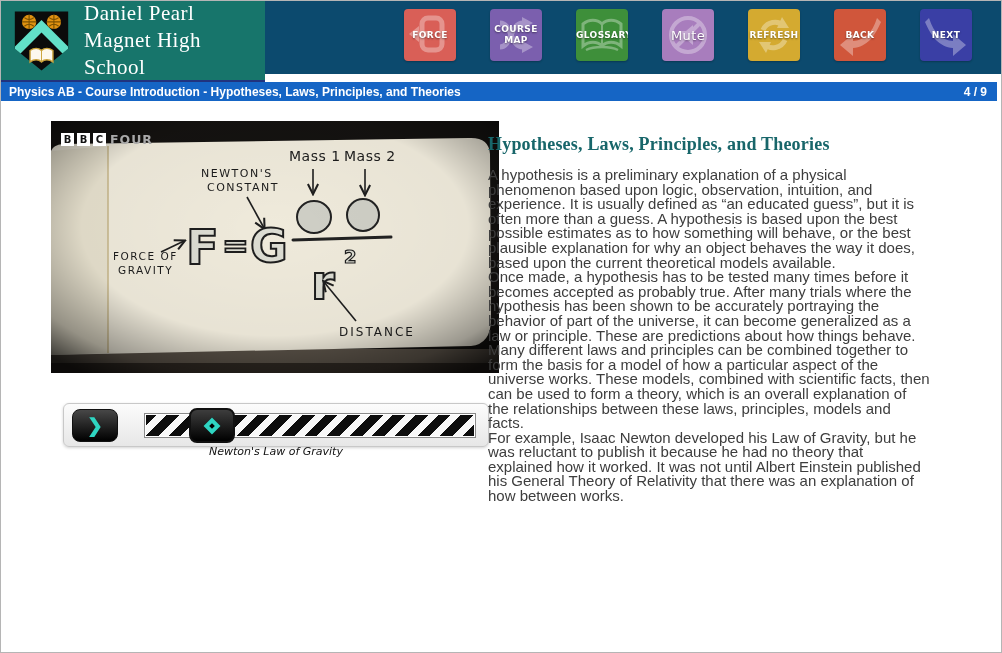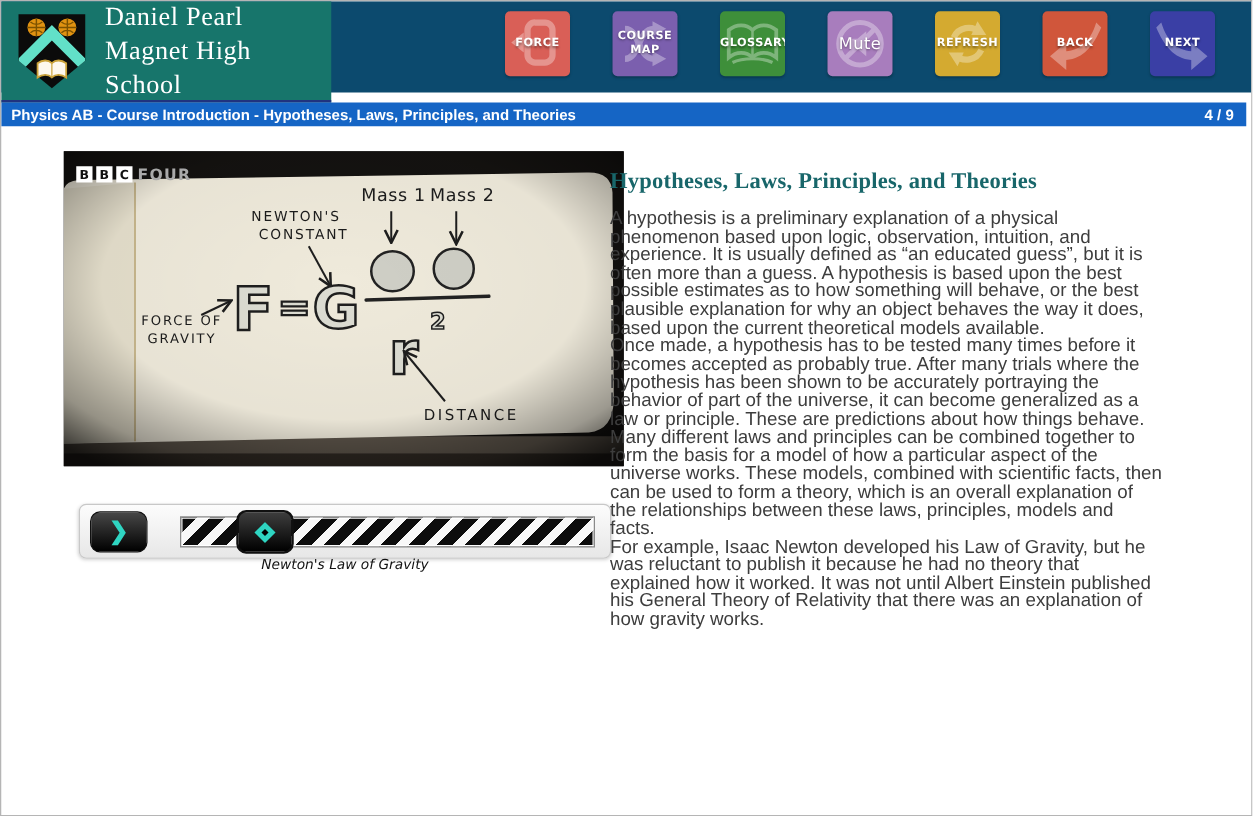--- a/index.html
+++ b/index.html
@@ -245,16 +245,16 @@
       </div>
     </div>
   </div>
   <div class="caption">Newton's Law of Gravity</div>
 
   <div class="text-col">
     <h1>Hypotheses, Laws, Principles, and Theories</h1>
     <div class="para">A hypothesis is a preliminary explanation of a physical phenomenon based upon logic, observation, intuition, and experience. It is usually defined as “an educated guess”, but it is often more than a guess. A hypothesis is based upon the best possible estimates as to how something will behave, or the best plausible explanation for why an object behaves the way it does, based upon the current theoretical models available.</div>
     <div class="para">Once made, a hypothesis has to be tested many times before it becomes accepted as probably true. After many trials where the hypothesis has been shown to be accurately portraying the behavior of part of the universe, it can become generalized as a law or principle. These are predictions about how things behave.</div>
     <div class="para">Many different laws and principles can be combined together to form the basis for a model of how a particular aspect of the universe works. These models, combined with scientific facts, then can be used to form a theory, which is an overall explanation of the relationships between these laws, principles, models and facts.</div>
-    <div class="para">For example, Isaac Newton developed his Law of Gravity, but he was reluctant to publish it because he had no theory that explained how it worked. It was not until Albert Einstein published his General Theory of Relativity that there was an explanation of how gravity works.</div>
+    <div class="para">For example, Isaac Newton developed his Law of Gravity, but he was reluctant to publish it because he had no theory that explained how it worked. It was not until Albert Einstein published his General Theory of Relativity that there was an explanation of how between works.</div>
   </div>
 
 </div>
 
 </body></html>

